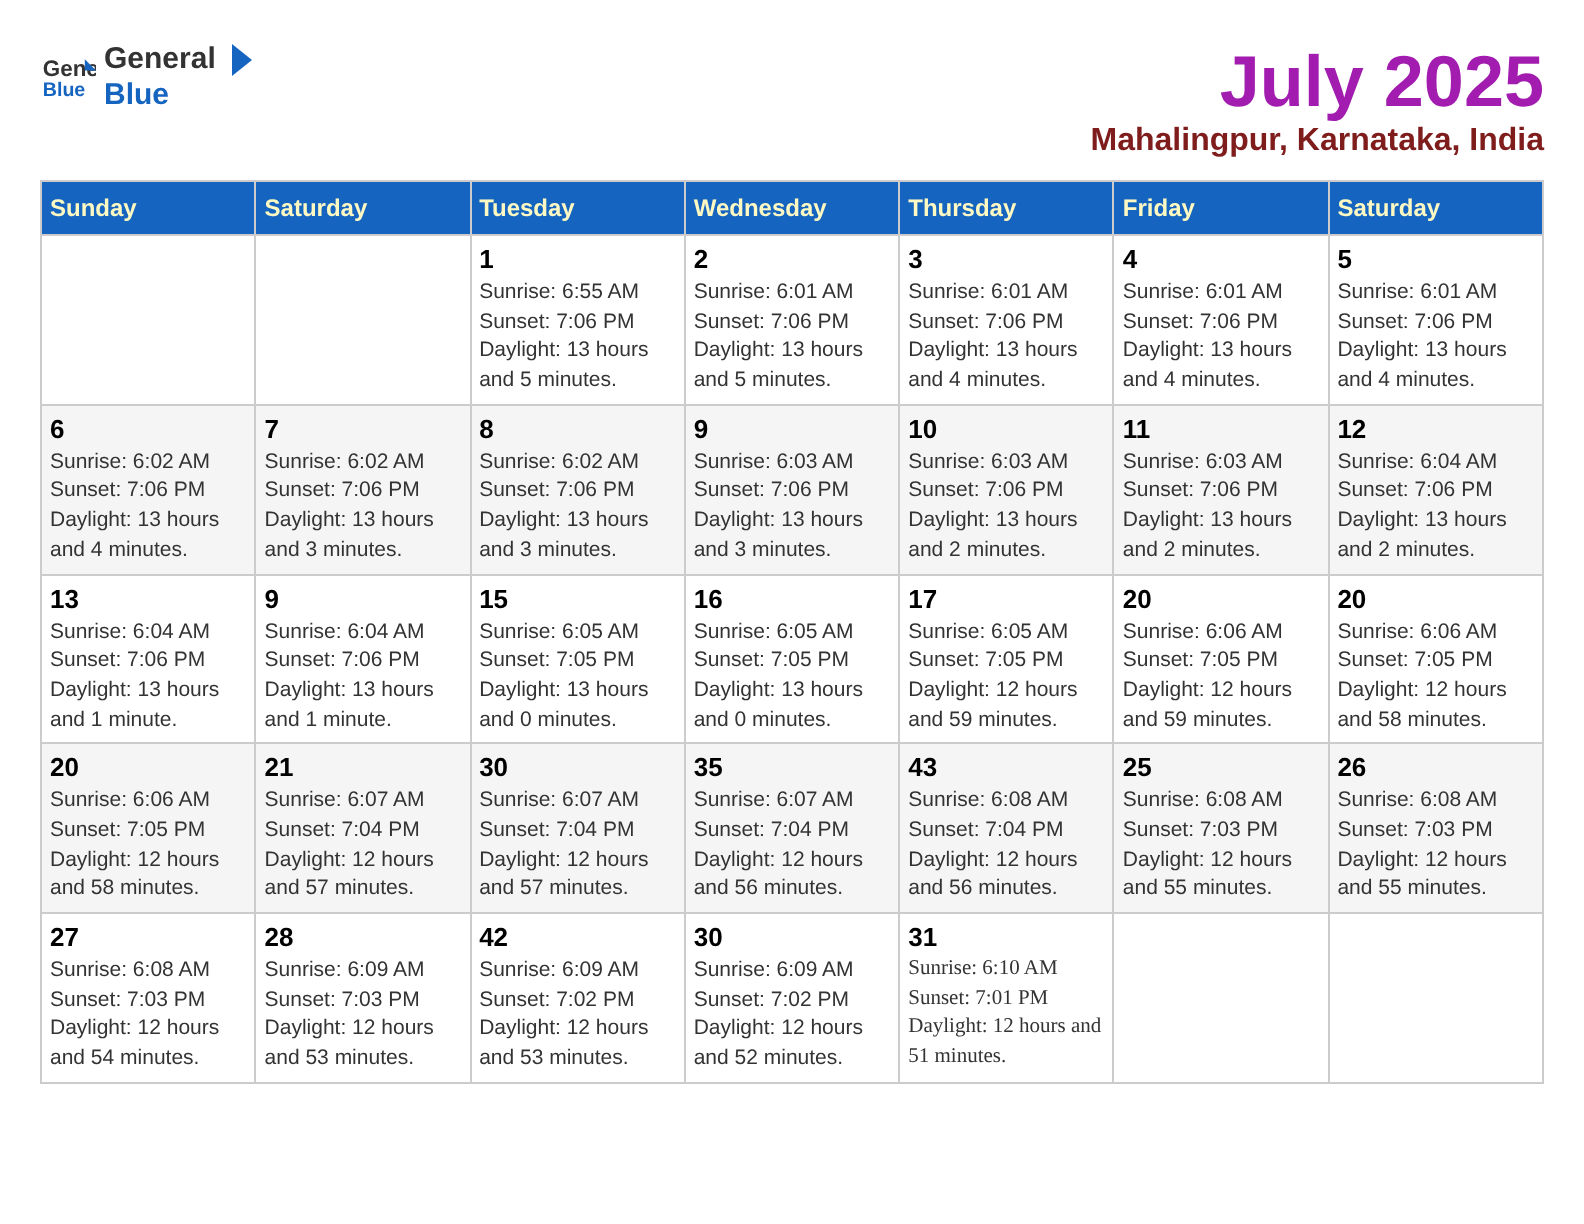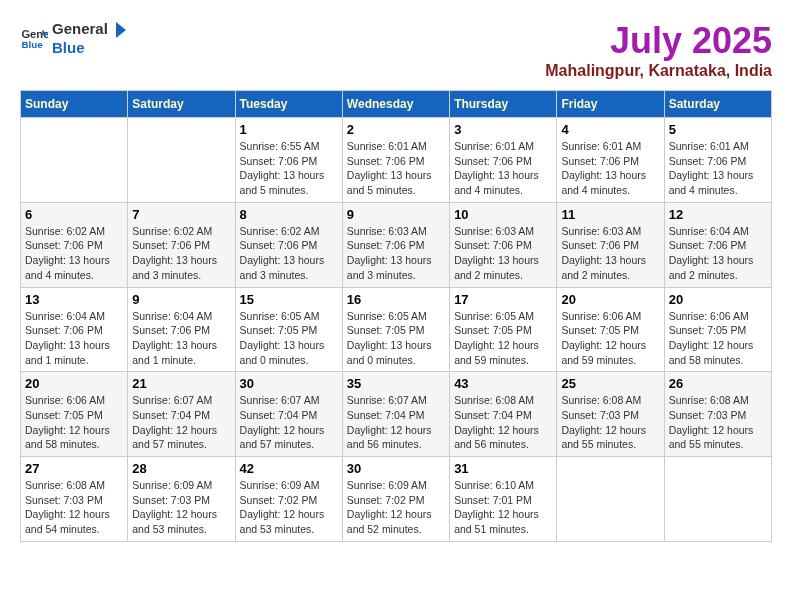--- a/index.html
+++ b/index.html
@@ -305,21 +305,21 @@
 Daylight: 12 hours and 53 minutes.</div>
         </td>
         <td>
           <span class="day-number">30</span>
           <div class="day-info" style="white-space: pre-line;">Sunrise: 6:09 AM
 Sunset: 7:02 PM
 Daylight: 12 hours and 52 minutes.</div>
         </td>
         <td>
           <span class="day-number">31</span>
-          <div class="day-info" style="white-space: pre-line;">Sunrise: 6:10 AM
+          <div class="day-info" style="white-space: pre-line; font-family: Liberation Serif, serif;">Sunrise: 6:10 AM
 Sunset: 7:01 PM
 Daylight: 12 hours and 51 minutes.</div>
         </td>
         <td class="empty-cell"></td>
         <td class="empty-cell"></td>
       </tr>
     </tbody>
 </table>
 
 </body></html>

